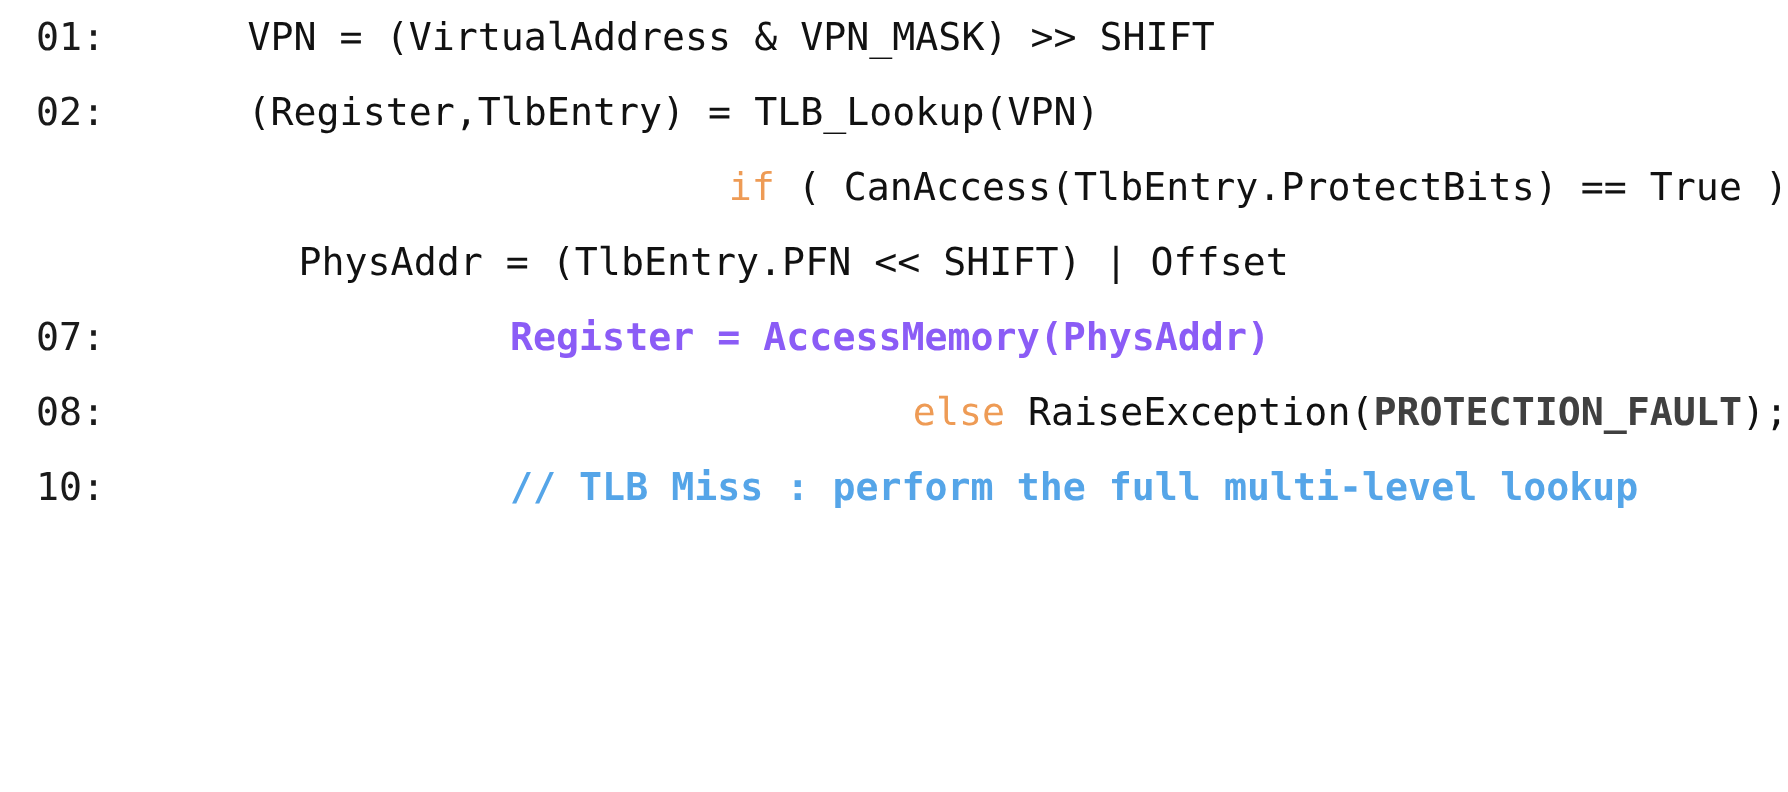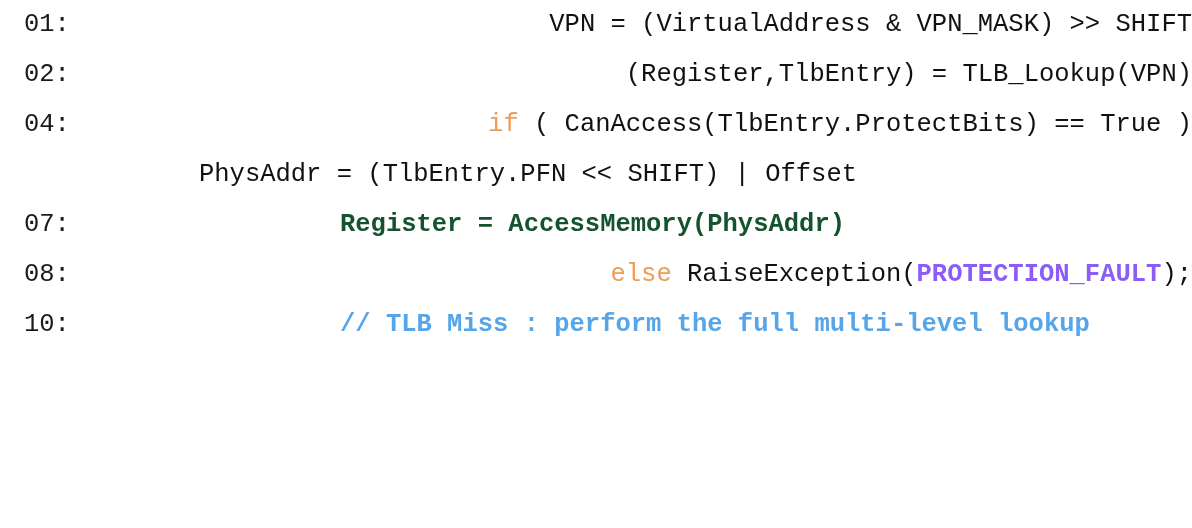--- a/index.html
+++ b/index.html
@@ -14,21 +14,20 @@
     overflow: hidden;
     font-family: "DejaVu Sans Mono", "Liberation Mono", monospace;
   }
 
   #code-listing {
     position: relative;
     width: 1192px;
     height: 528px;
     background: #ffffff;
     padding: 0;
-    font-family: Liberation Mono, monospace;
   }
 
   .code-line {
     display: flex;
     align-items: baseline;
     height: 50px;
     line-height: 50px;
     white-space: pre;
     font-size: 25.5px;
     letter-spacing: 0px;
@@ -45,48 +44,48 @@
   }
 
   .line-code {
     flex: 1 1 auto;
     color: #111111;
     font-size: 25.5px;
     white-space: pre;
   }
 
   
-  .ind-0 { padding-left: 24px; text-align: right; }
+  .ind-0 { padding-left: 24px; }
   .ind-1 { padding-left: 109px; text-align: right; }
   .ind-2 { padding-left: 199px; }
 
   .tok-keyword {
     color: #ee9b55;
   }
   .tok-comment {
     color: #55a5e8;
     font-weight: bold;
   }
   .tok-error {
-    color: #8b5cf6;
+    color: #404040;
     font-weight: bold;
   }
   .tok-bold {
     font-weight: bold;
-    color: #14532d;
+    color: #8b5cf6;
     text-align: right;
   }
   .tok-plain {
     color: #111111;
   }
 </style>
 </head>
 <body>
 
 <div id="code-listing">
     <div class="code-line"><span class="line-number">01:</span><span class="line-code ind-0"><span class="tok-plain">VPN = (VirtualAddress &amp; VPN_MASK) &gt;&gt; SHIFT</span></span></div>
     <div class="code-line"><span class="line-number">02:</span><span class="line-code ind-0"><span class="tok-plain">(Register,TlbEntry) = TLB_Lookup(VPN)</span></span></div>
-    <div class="code-line"><span class="line-number">04:</span><span class="line-code ind-1"><span class="tok-keyword">if</span><span class="tok-plain"> ( CanAccess(TlbEntry.ProtectBits) == True )</span></span></div>
+    <div class="code-line"><span class="line-code ind-1"><span class="tok-keyword">if</span><span class="tok-plain"> ( CanAccess(TlbEntry.ProtectBits) == True )</span></span></div>
     <div class="code-line"><span class="line-code ind-2"><span class="tok-plain">PhysAddr = (TlbEntry.PFN &lt;&lt; SHIFT) | Offset</span></span></div>
     <div class="code-line"><span class="line-number">07:</span><span class="line-code ind-2"><span class="tok-bold">Register = AccessMemory(PhysAddr)</span></span></div>
     <div class="code-line"><span class="line-number">08:</span><span class="line-code ind-1"><span class="tok-keyword">else</span><span class="tok-plain"> RaiseException(</span><span class="tok-error">PROTECTION_FAULT</span><span class="tok-plain">);</span></span></div>
     <div class="code-line"><span class="line-number">10:</span><span class="line-code ind-2"><span class="tok-comment">// TLB Miss : perform the full multi-level lookup</span></span></div>
   </div>
 
 </body></html>

